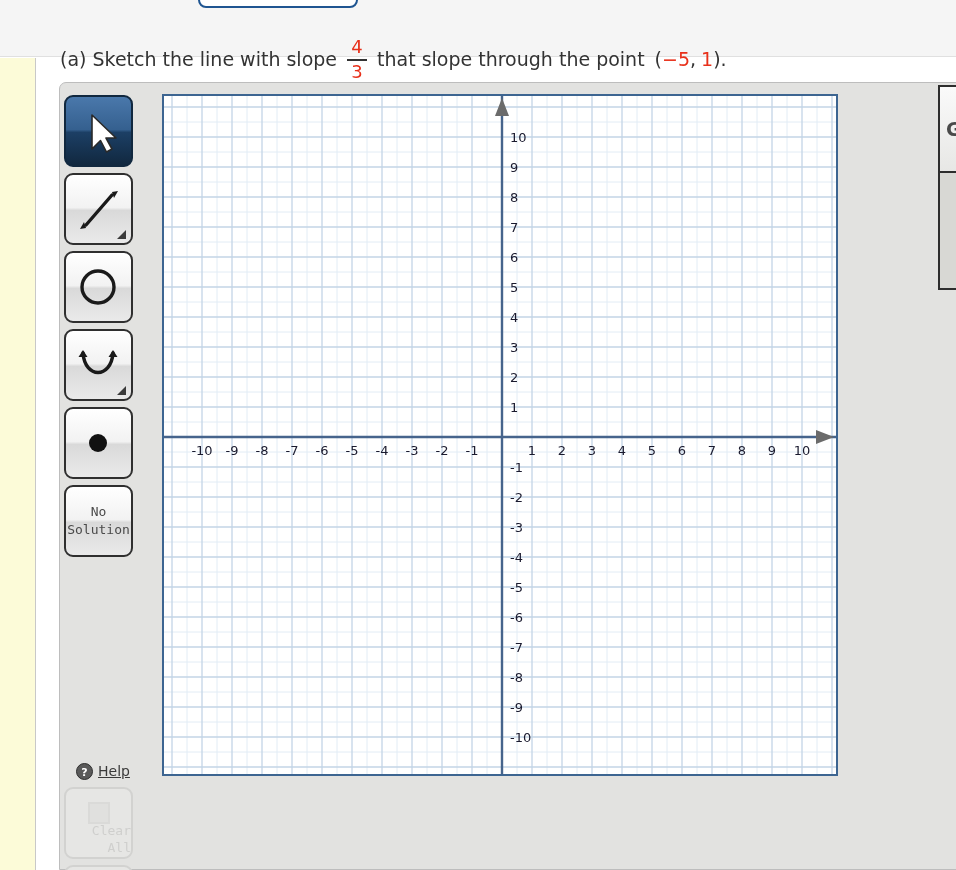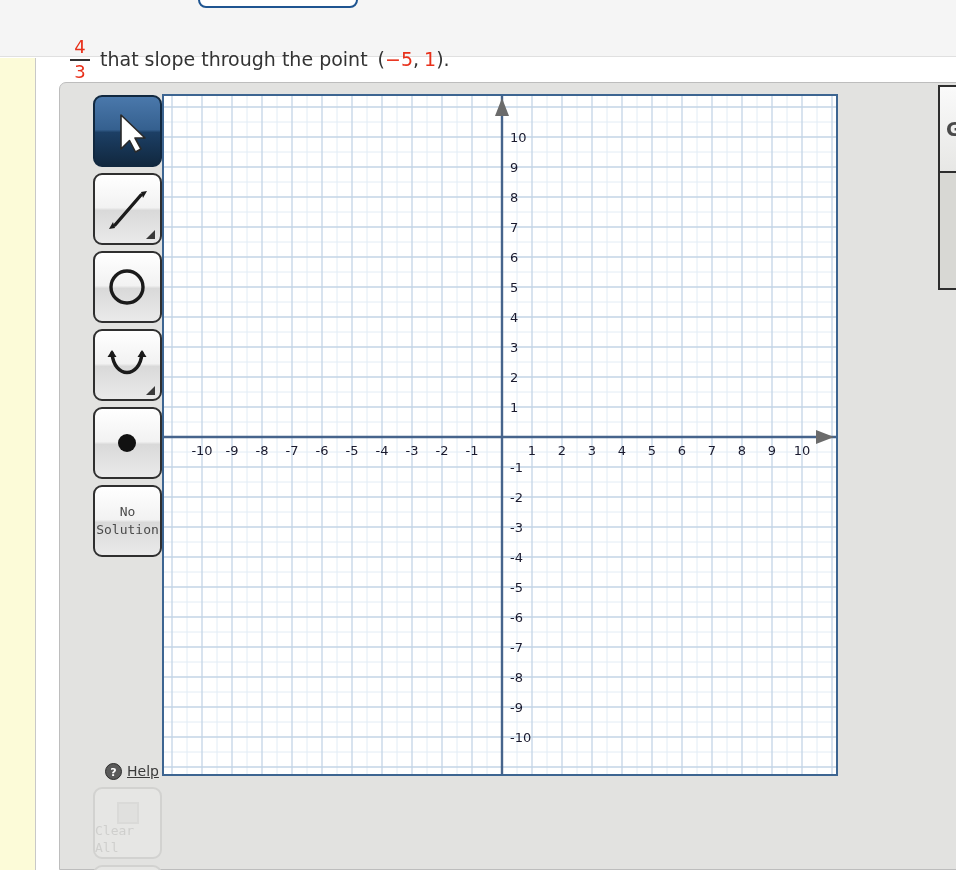--- a/index.html
+++ b/index.html
@@ -50,21 +50,21 @@
 
   
   .graph-panel {
     position: absolute; left: 59px; top: 82px; width: 905px; height: 788px;
     background: #e2e2e0; border: 1px solid #bdbdbd;
     border-top-left-radius: 7px; border-top-right-radius: 7px;
     box-sizing: border-box;
   }
 
   
-  .toolcol { position: absolute; left: 33px; top: 12px; width: 73px; height: 760px; }
+  .toolcol { position: absolute; left: 4px; top: 12px; width: 73px; height: 760px; text-align: right; }
   .tool {
     position: relative; width: 69px; height: 72px; margin-bottom: 6px;
     border: 2px solid #2f2f2f; border-radius: 9px;
     background: linear-gradient(to bottom, #ffffff 0%, #f2f2f2 48%, #d9d9d9 52%, #eaeaea 100%);
     box-sizing: border-box; cursor: pointer;
   }
   .tool.selected {
     background: linear-gradient(to bottom, #4a78ab 0%, #35608f 48%, #1c3f65 52%, #11283f 100%);
     border-color: #11283f;
   }
@@ -124,20 +124,21 @@
 
 <div id="root">
 
   <div class="topbar">
     <div class="top-button"></div>
   </div>
   <div class="yellow-strip"></div>
   <div class="content-pane"></div>
 
   <div class="prompt">
+    <span class="txt">(a) Sketch the line with slope</span>
     <span class="frac">
       <span class="num">4</span>
       <span class="bar"></span>
       <span class="den">3</span>
     </span>
     <span class="txt">that slope through the point</span>
     <span class="txt" style="margin-left:10px">(</span>
     <span class="txt red">−5</span>
     <span class="txt">,</span>
     <span class="txt red" style="margin-left:5px">1</span>

